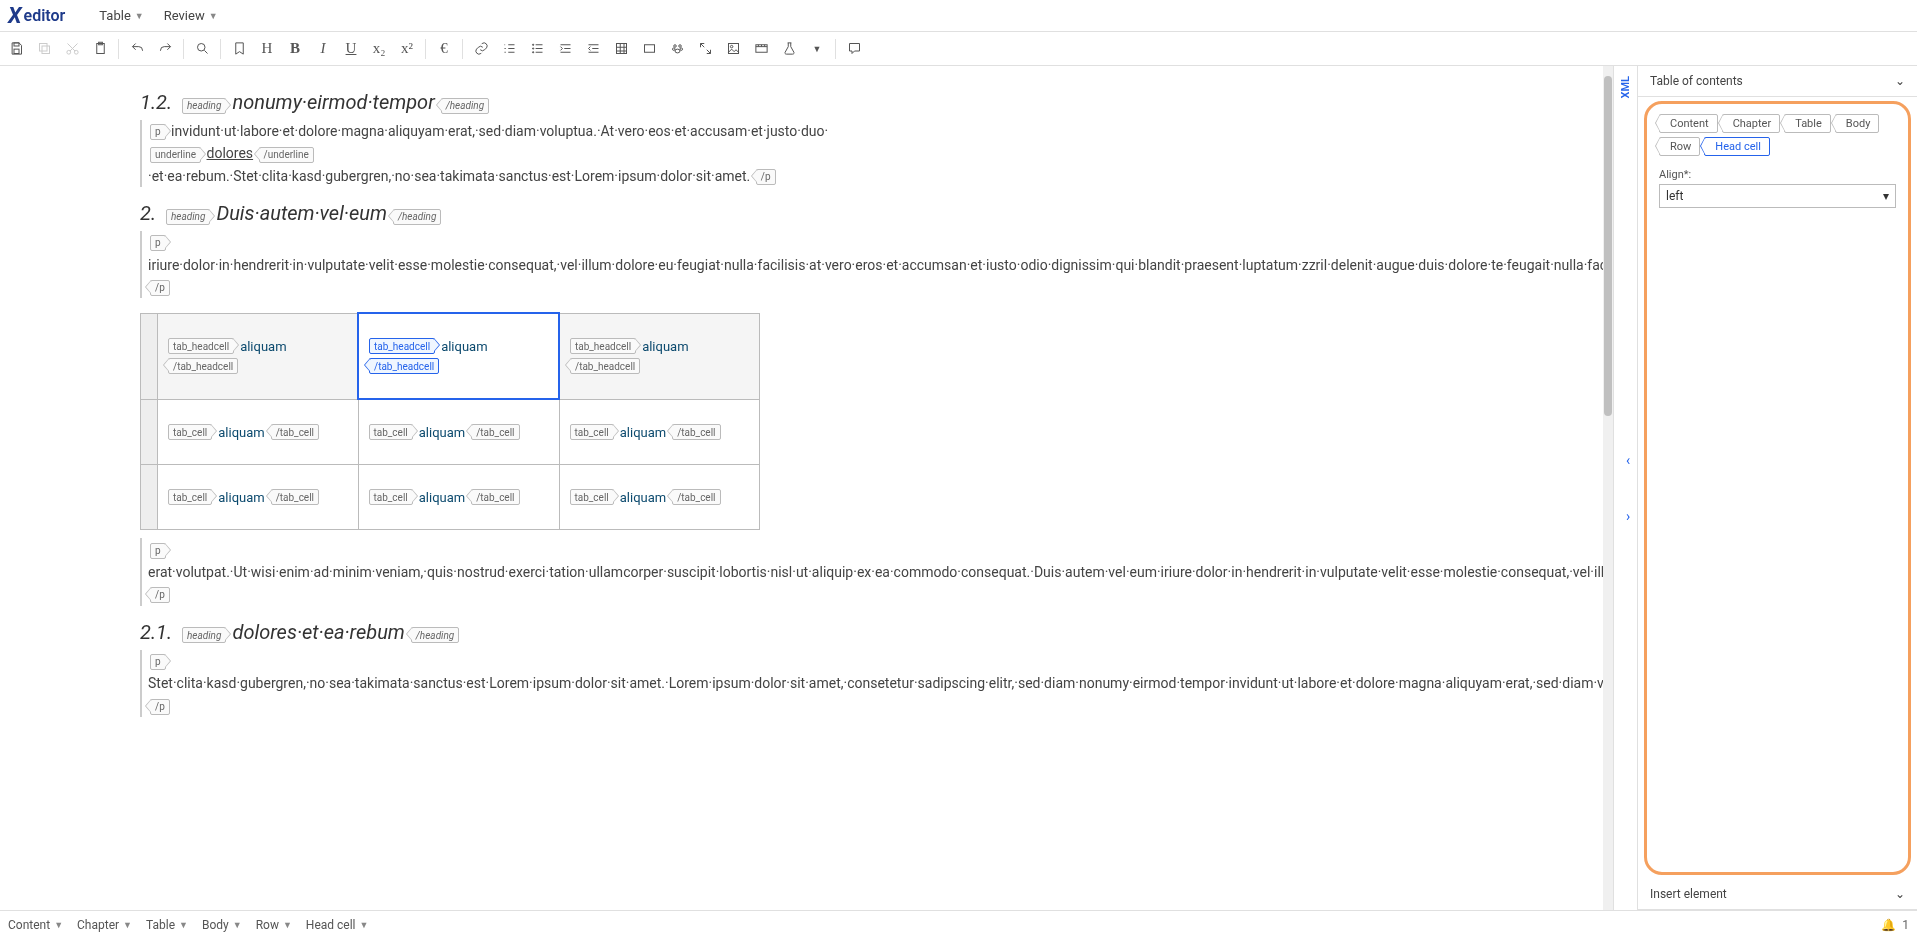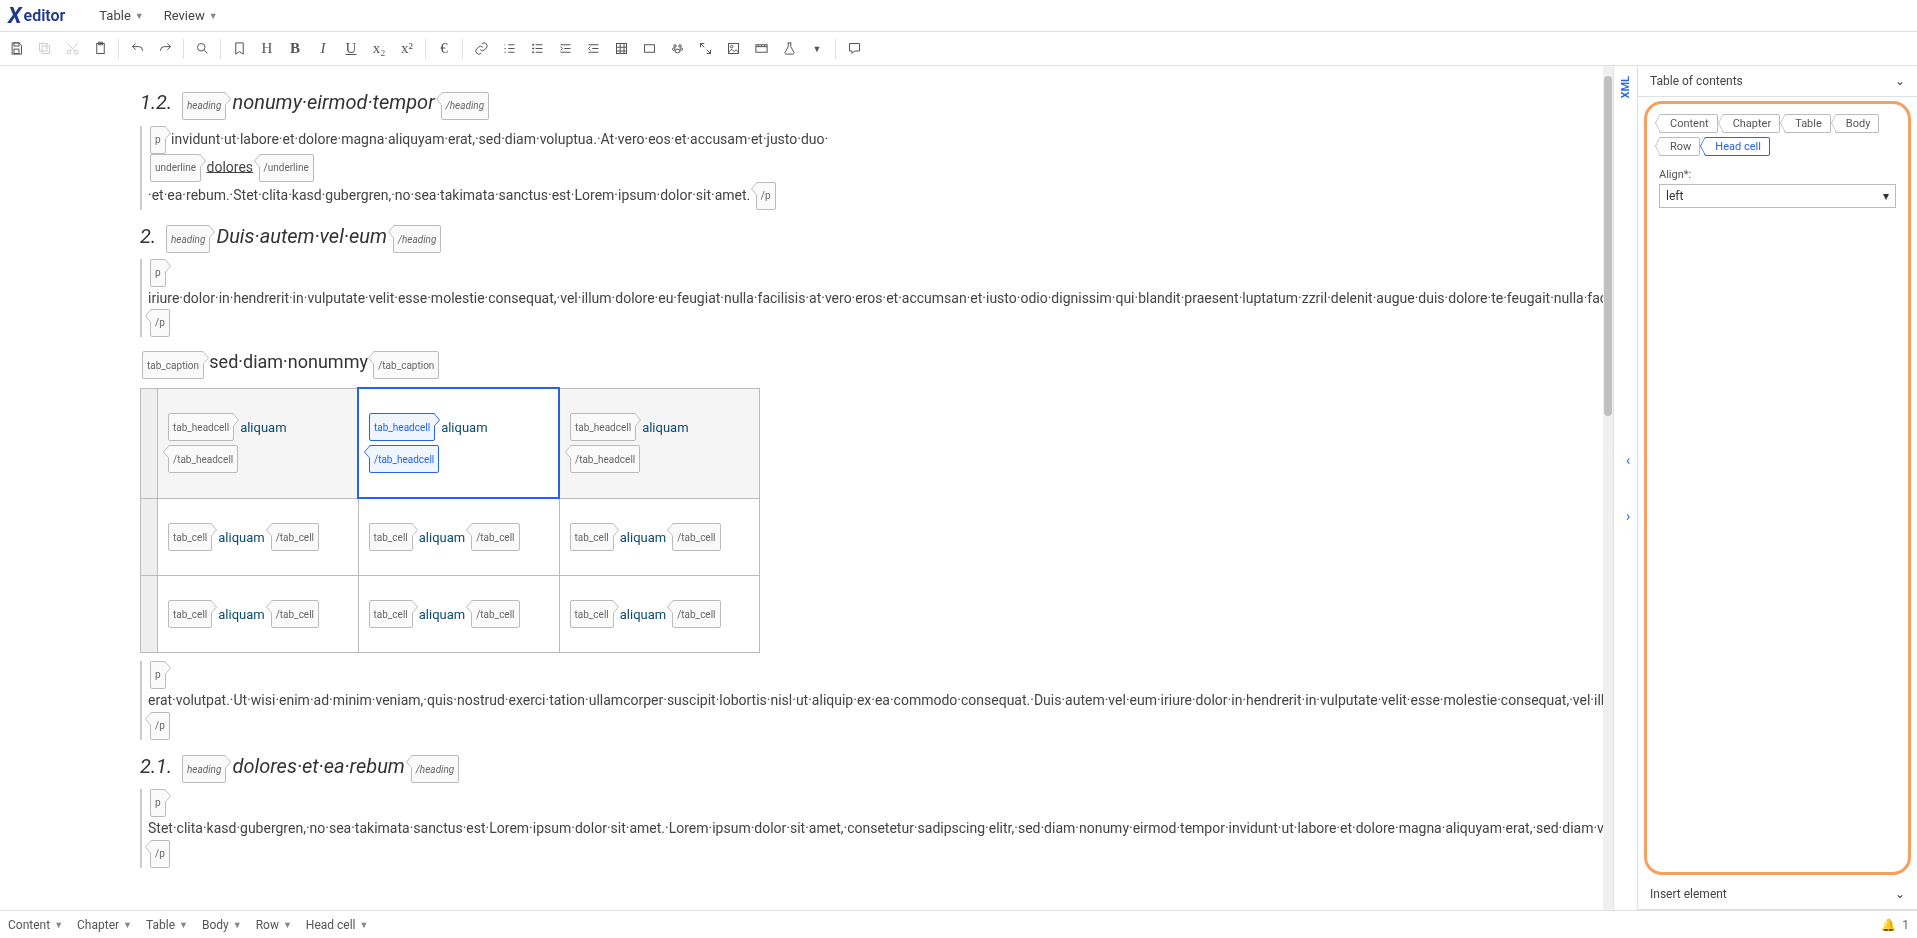--- a/index.html
+++ b/index.html
@@ -23,21 +23,21 @@
 
 .main { flex: 1; display: flex; overflow: hidden; position: relative; }
 .editor-area { flex: 1; overflow-y: auto; background: #fff; padding: 0 0 0 120px; position: relative; }
 .editor-content { max-width: 780px; padding: 10px 20px; }
 
 
 .h-line { display: flex; align-items: baseline; flex-wrap: wrap; gap: 4px; margin: 14px 0 6px; font-style: italic; }
 .h-num { font-size: 20px; color: #333; margin-right: 4px; }
 .h-text { font-size: 20px; color: #333; }
 .para { border-left: 2px solid #ccc; padding-left: 6px; margin: 6px 0 14px; line-height: 1.6; color: #444; font-size: 14px; }
-.tag-pill { display: inline-flex; align-items: center; font-size: 10px; color: #666; border: 1px solid #bbb; border-radius: 2px; padding: 0 4px; height: 28px; background: #fafafa; position: relative; margin: 0 2px; vertical-align: middle; }
+.tag-pill { display: inline-flex; align-items: center; font-size: 10px; color: #666; border: 1px solid #bbb; border-radius: 2px; padding: 0 4px; height: 16px; background: #fafafa; position: relative; margin: 0 2px; vertical-align: middle; }
 .tag-pill.open::after { content:""; position:absolute; right:-6px; top:-1px; border-top:7.5px solid transparent; border-bottom:7.5px solid transparent; border-left:6px solid #bbb; }
 .tag-pill.open::before { content:""; position:absolute; right:-5px; top:0; border-top:6.5px solid transparent; border-bottom:6.5px solid transparent; border-left:5px solid #fafafa; z-index:1; }
 .tag-pill.close::before { content:""; position:absolute; left:-6px; top:-1px; border-top:7.5px solid transparent; border-bottom:7.5px solid transparent; border-right:6px solid #bbb; }
 .tag-pill.close::after { content:""; position:absolute; left:-5px; top:0; border-top:6.5px solid transparent; border-bottom:6.5px solid transparent; border-right:5px solid #fafafa; z-index:1; }
 .tag-pill.selected { border-color:#2563eb; color:#2563eb; background:#eff6ff; }
 .tag-pill.selected.open::after{border-left-color:#2563eb;} .tag-pill.selected.open::before{border-left-color:#eff6ff;}
 .tag-pill.selected.close::before{border-right-color:#2563eb;} .tag-pill.selected.close::after{border-right-color:#eff6ff;}
 .underline-text { text-decoration: underline; }
 
 
@@ -274,21 +274,20 @@
             <span class="tag-pill close">/heading</span>
           </div>
           <div class="para"><span class="tag-pill open">p</span> <span>invidunt·ut·labore·et·dolore·magna·aliquyam·erat,·sed·diam·voluptua.·At·vero·eos·et·accusam·et·justo·duo·</span><span class="tag-pill open">underline</span> <span class="underline-text">dolores</span> <span class="tag-pill close">/underline</span><span>·et·ea·rebum.·Stet·clita·kasd·gubergren,·no·sea·takimata·sanctus·est·Lorem·ipsum·dolor·sit·amet.</span> <span class="tag-pill close">/p</span></div>
           <div class="h-line">
             <span class="h-num">2.</span> 
             <span class="tag-pill open">heading</span> 
             <span class="h-text">Duis·autem·vel·eum</span> 
             <span class="tag-pill close">/heading</span>
           </div>
           <div class="para"><span class="tag-pill open">p</span> <span>iriure·dolor·in·hendrerit·in·vulputate·velit·esse·molestie·consequat,·vel·illum·dolore·eu·feugiat·nulla·facilisis·at·vero·eros·et·accumsan·et·iusto·odio·dignissim·qui·blandit·praesent·luptatum·zzril·delenit·augue·duis·dolore·te·feugait·nulla·facilisi.·Nam·liber·tempor·cum·soluta·nobis·eleifend·option·congue·nihil·imperdiet·doming·amet,·consectetuer·adipiscing·elit,·sed·diam·nonummy·nibh·euismod·tincidunt·ut·laoreet·dolore·magna</span> <span class="tag-pill close">/p</span></div>
-          <div style="margin:8px 0"><span class="tag-pill open">tab_caption</span> <span class="h-text" style="font-size:18px">sed·diam·nonummy</span> <span class="tag-pill close">/tab_caption</span></div>
           <div class="tbl-wrap">
             <table class="tbl">
               <tbody>
                 <tr>
                   <th class="corner"></th>
                   <th class="">
                     <div class="cell-inner">
                       <span class="tag-pill open">tab_headcell</span>
                       <span class="cell-text">aliquam</span>
                       <span class="tag-pill close">/tab_headcell</span>

